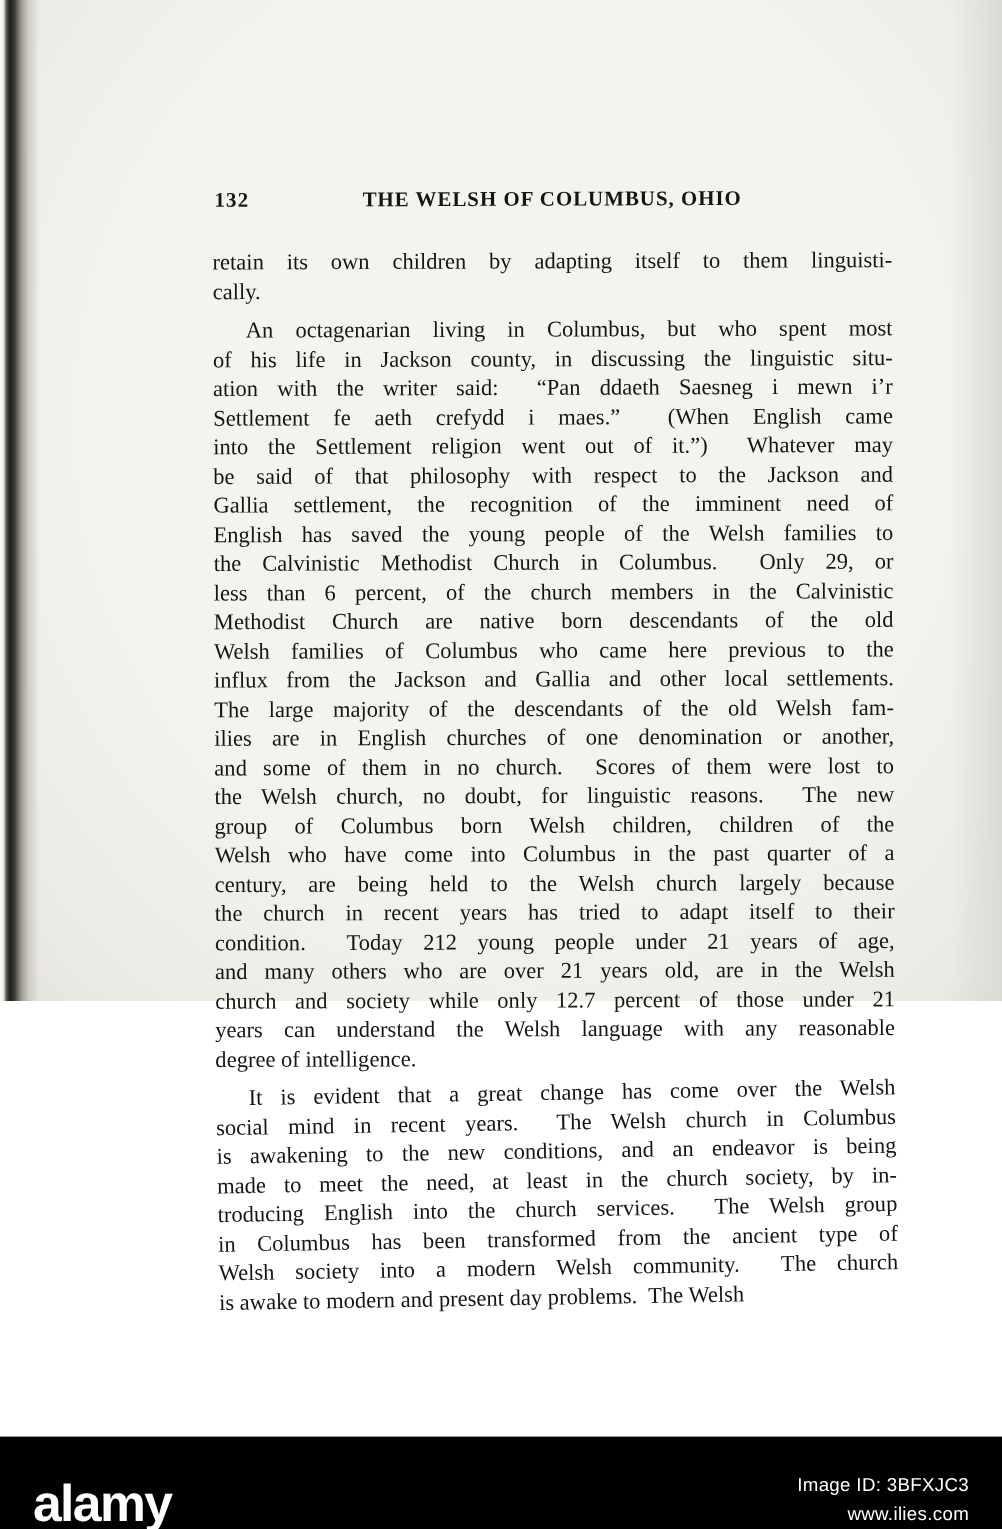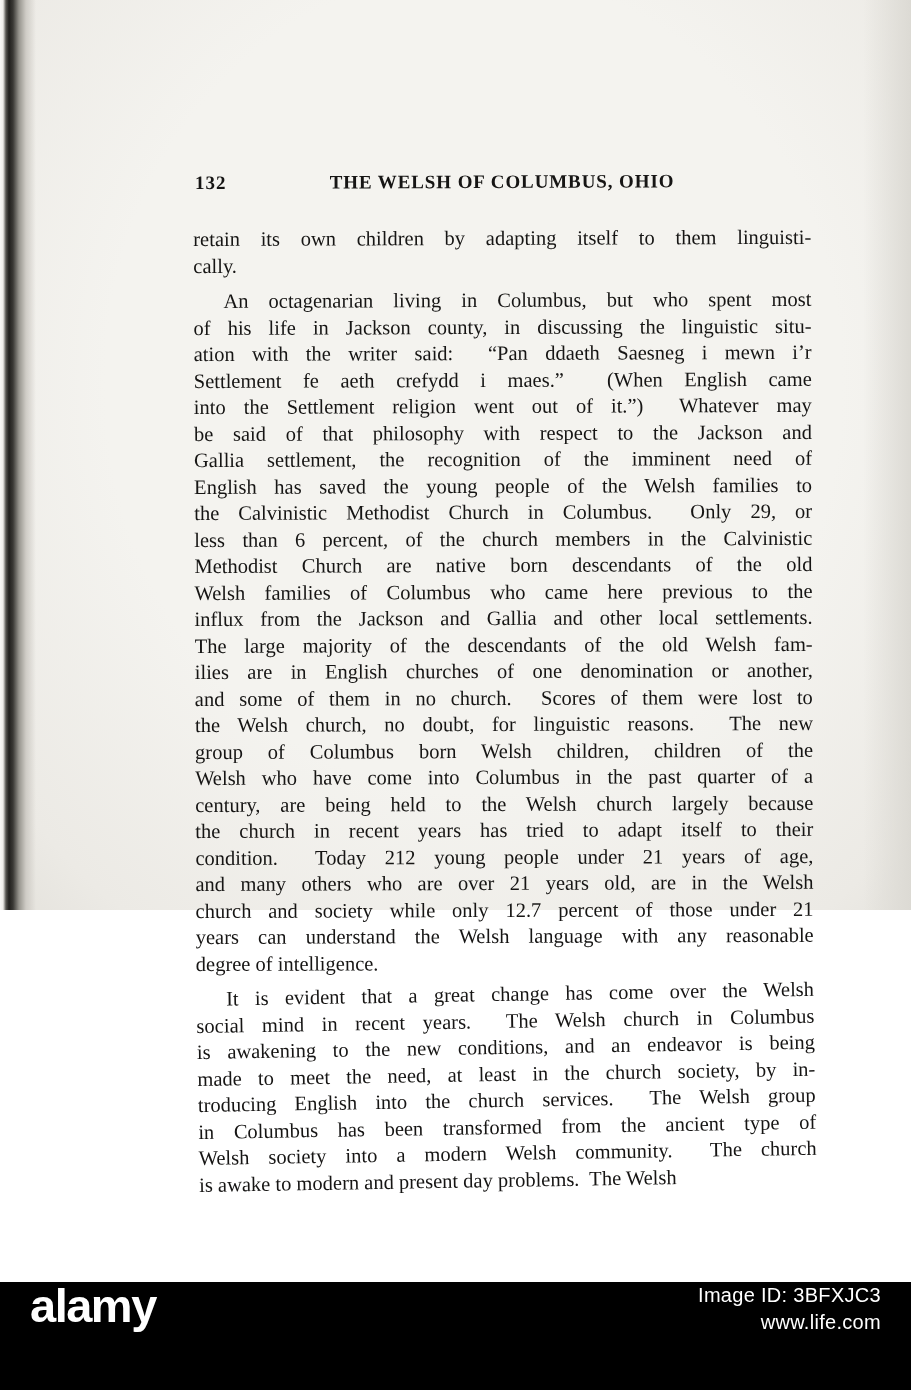--- a/index.html
+++ b/index.html
@@ -45,33 +45,33 @@
   .line {
     text-align: justify;
     text-align-last: justify;
     white-space: pre-wrap;
   }
   .line.last { text-align-last: left; }
   .para.indent .line:first-child { text-indent: 30px; }
 
   
   .alamy-bar {
-    position: absolute; left: 0; right: 0; bottom: 0; height: 108px;
+    position: absolute; left: 0; right: 0; bottom: 0; height: 84px;
     background: #000000;
-    display: flex; align-items: flex-start;
+    display: flex; align-items: flex-end;
     padding: 0 30px; box-sizing: border-box;
     font-family: "Liberation Sans", sans-serif;
   }
   .alamy-logo {
     color: #ffffff; font-size: 47px; font-weight: bold;
     letter-spacing: -1.5px; line-height: 1;
   }
   .bar-right {
     margin-left: auto; text-align: right;
-    color: #ffffff; font-size: 20px; line-height: 27px;
+    color: #ffffff; font-size: 17px; line-height: 27px;
     letter-spacing: 0.3px;
   }
 </style>
 </head>
 <body>
 
 <div class="scan-page">
   <div class="spine-shadow"></div>
   <div class="right-shade"></div>
 
@@ -125,15 +125,15 @@
           <div class="line last">is awake to modern and present day problems.  The Welsh</div>
         </div>
       </div>
   </div>
 </div>
 
 <div class="alamy-bar">
   <div class="alamy-logo">alamy</div>
   <div class="bar-right">
     <div>Image ID: 3BFXJC3</div>
-    <div>www.life.com</div>
+    <div>www.ilies.com</div>
   </div>
 </div>
 
 </body></html>

